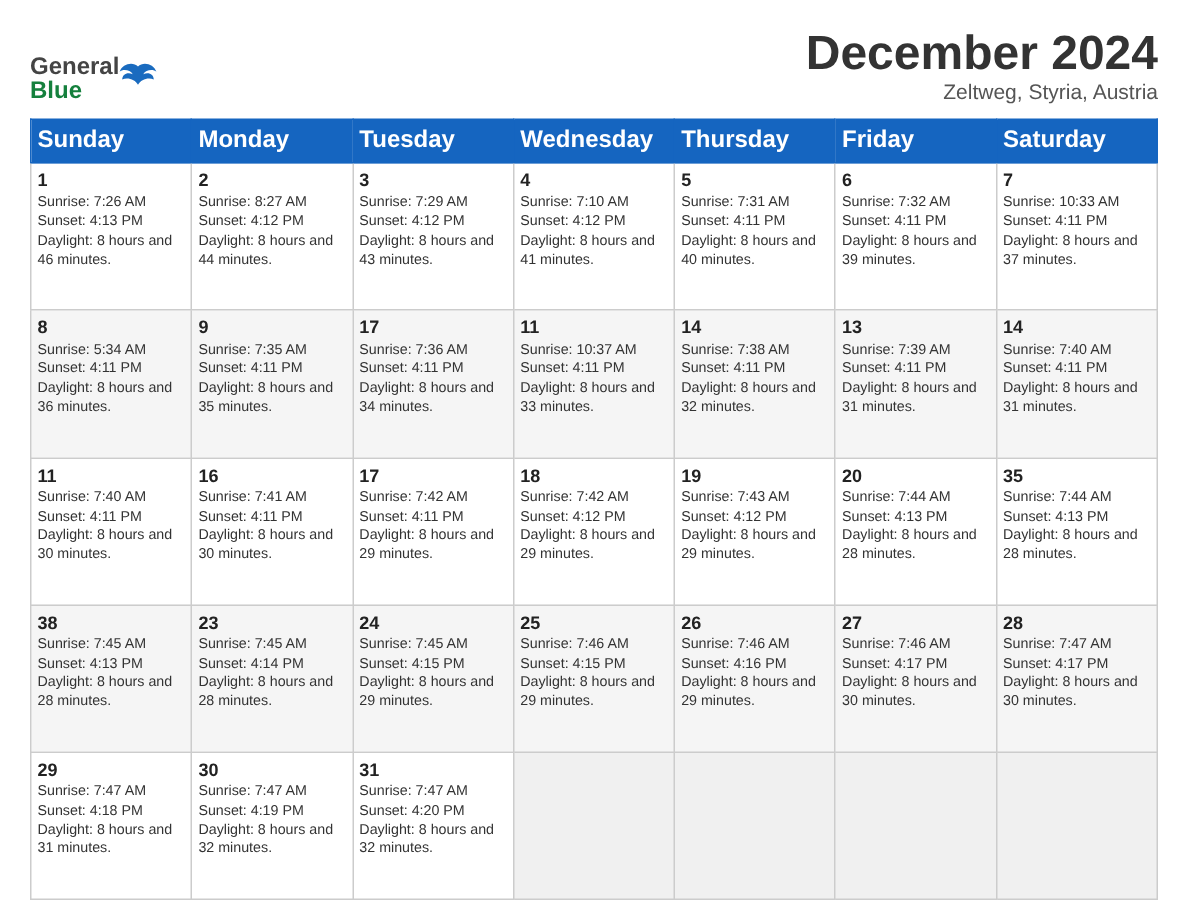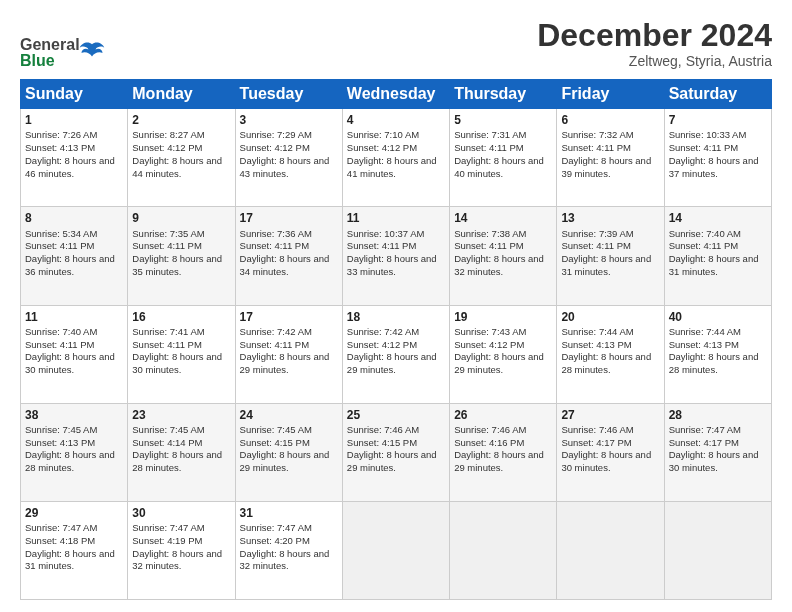--- a/index.html
+++ b/index.html
@@ -151,21 +151,21 @@
           <td><span class="day-num">13</span><span>Sunrise: 7:39 AM</span><br><span>Sunset: 4:11 PM</span><br><span>Daylight: 8 hours and 31 minutes.</span></td>
           <td><span class="day-num">14</span><span>Sunrise: 7:40 AM</span><br><span>Sunset: 4:11 PM</span><br><span>Daylight: 8 hours and 31 minutes.</span></td>
         </tr>
         <tr>
           <td><span class="day-num">11</span><span>Sunrise: 7:40 AM</span><br><span>Sunset: 4:11 PM</span><br><span>Daylight: 8 hours and 30 minutes.</span></td>
           <td><span class="day-num">16</span><span>Sunrise: 7:41 AM</span><br><span>Sunset: 4:11 PM</span><br><span>Daylight: 8 hours and 30 minutes.</span></td>
           <td><span class="day-num">17</span><span>Sunrise: 7:42 AM</span><br><span>Sunset: 4:11 PM</span><br><span>Daylight: 8 hours and 29 minutes.</span></td>
           <td><span class="day-num">18</span><span>Sunrise: 7:42 AM</span><br><span>Sunset: 4:12 PM</span><br><span>Daylight: 8 hours and 29 minutes.</span></td>
           <td><span class="day-num">19</span><span>Sunrise: 7:43 AM</span><br><span>Sunset: 4:12 PM</span><br><span>Daylight: 8 hours and 29 minutes.</span></td>
           <td><span class="day-num">20</span><span>Sunrise: 7:44 AM</span><br><span>Sunset: 4:13 PM</span><br><span>Daylight: 8 hours and 28 minutes.</span></td>
-          <td><span class="day-num">40</span><span>Sunrise: 7:44 AM</span><br><span>Sunset: 4:13 PM</span><br><span>Daylight: 8 hours and 28 minutes.</span></td>
+          <td><span class="day-num">35</span><span>Sunrise: 7:44 AM</span><br><span>Sunset: 4:13 PM</span><br><span>Daylight: 8 hours and 28 minutes.</span></td>
         </tr>
         <tr>
           <td><span class="day-num">38</span><span>Sunrise: 7:45 AM</span><br><span>Sunset: 4:13 PM</span><br><span>Daylight: 8 hours and 28 minutes.</span></td>
           <td><span class="day-num">23</span><span>Sunrise: 7:45 AM</span><br><span>Sunset: 4:14 PM</span><br><span>Daylight: 8 hours and 28 minutes.</span></td>
           <td><span class="day-num">24</span><span>Sunrise: 7:45 AM</span><br><span>Sunset: 4:15 PM</span><br><span>Daylight: 8 hours and 29 minutes.</span></td>
           <td><span class="day-num">25</span><span>Sunrise: 7:46 AM</span><br><span>Sunset: 4:15 PM</span><br><span>Daylight: 8 hours and 29 minutes.</span></td>
           <td><span class="day-num">26</span><span>Sunrise: 7:46 AM</span><br><span>Sunset: 4:16 PM</span><br><span>Daylight: 8 hours and 29 minutes.</span></td>
           <td><span class="day-num">27</span><span>Sunrise: 7:46 AM</span><br><span>Sunset: 4:17 PM</span><br><span>Daylight: 8 hours and 30 minutes.</span></td>
           <td><span class="day-num">28</span><span>Sunrise: 7:47 AM</span><br><span>Sunset: 4:17 PM</span><br><span>Daylight: 8 hours and 30 minutes.</span></td>
         </tr>

